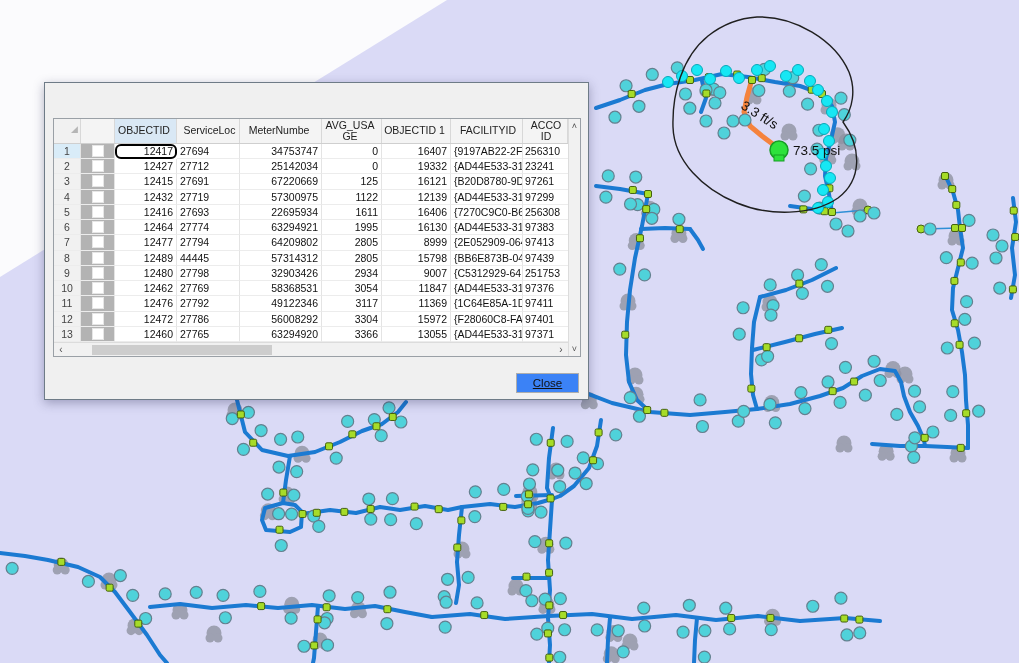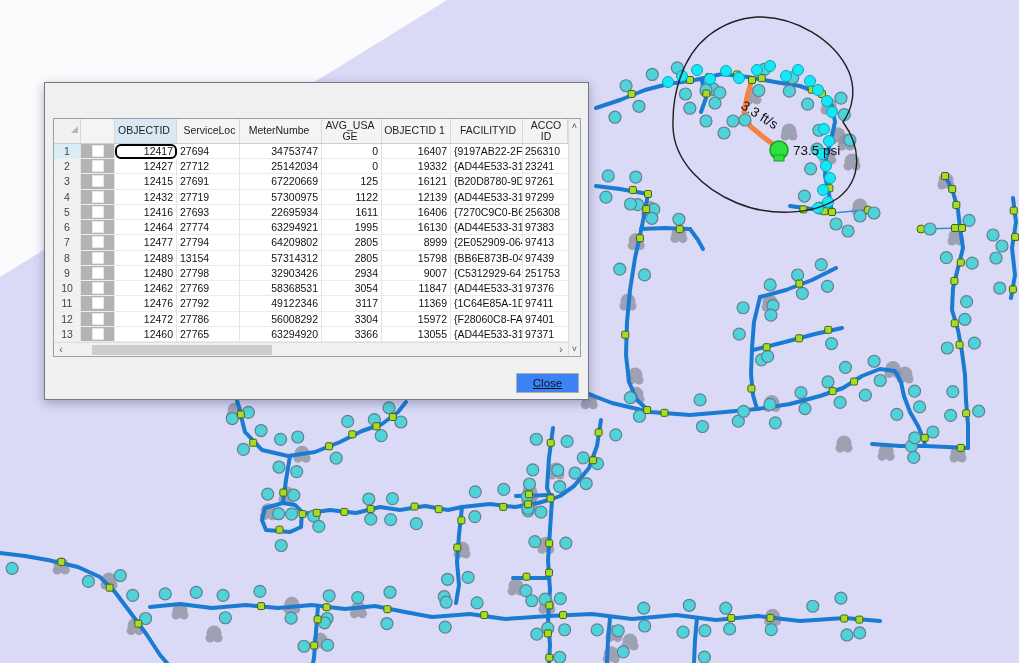--- a/index.html
+++ b/index.html
@@ -771,21 +771,21 @@
             <div class="tc c6">8999</div>
             <div class="tc c7">{2E052909-064E</div>
             <div class="tc c8">97413</div>
           </div>
           <div class="trow">
             <div class="tc c0">8</div>
             <div class="tc c1">
               <span class="chk"></span>
             </div>
             <div class="tc c2">12489</div>
-            <div class="tc c3">13154</div>
+            <div class="tc c3">44445</div>
             <div class="tc c4">57314312</div>
             <div class="tc c5">2805</div>
             <div class="tc c6">15798</div>
             <div class="tc c7">{BB6E873B-041</div>
             <div class="tc c8">97439</div>
           </div>
           <div class="trow">
             <div class="tc c0">9</div>
             <div class="tc c1">
               <span class="chk"></span>

